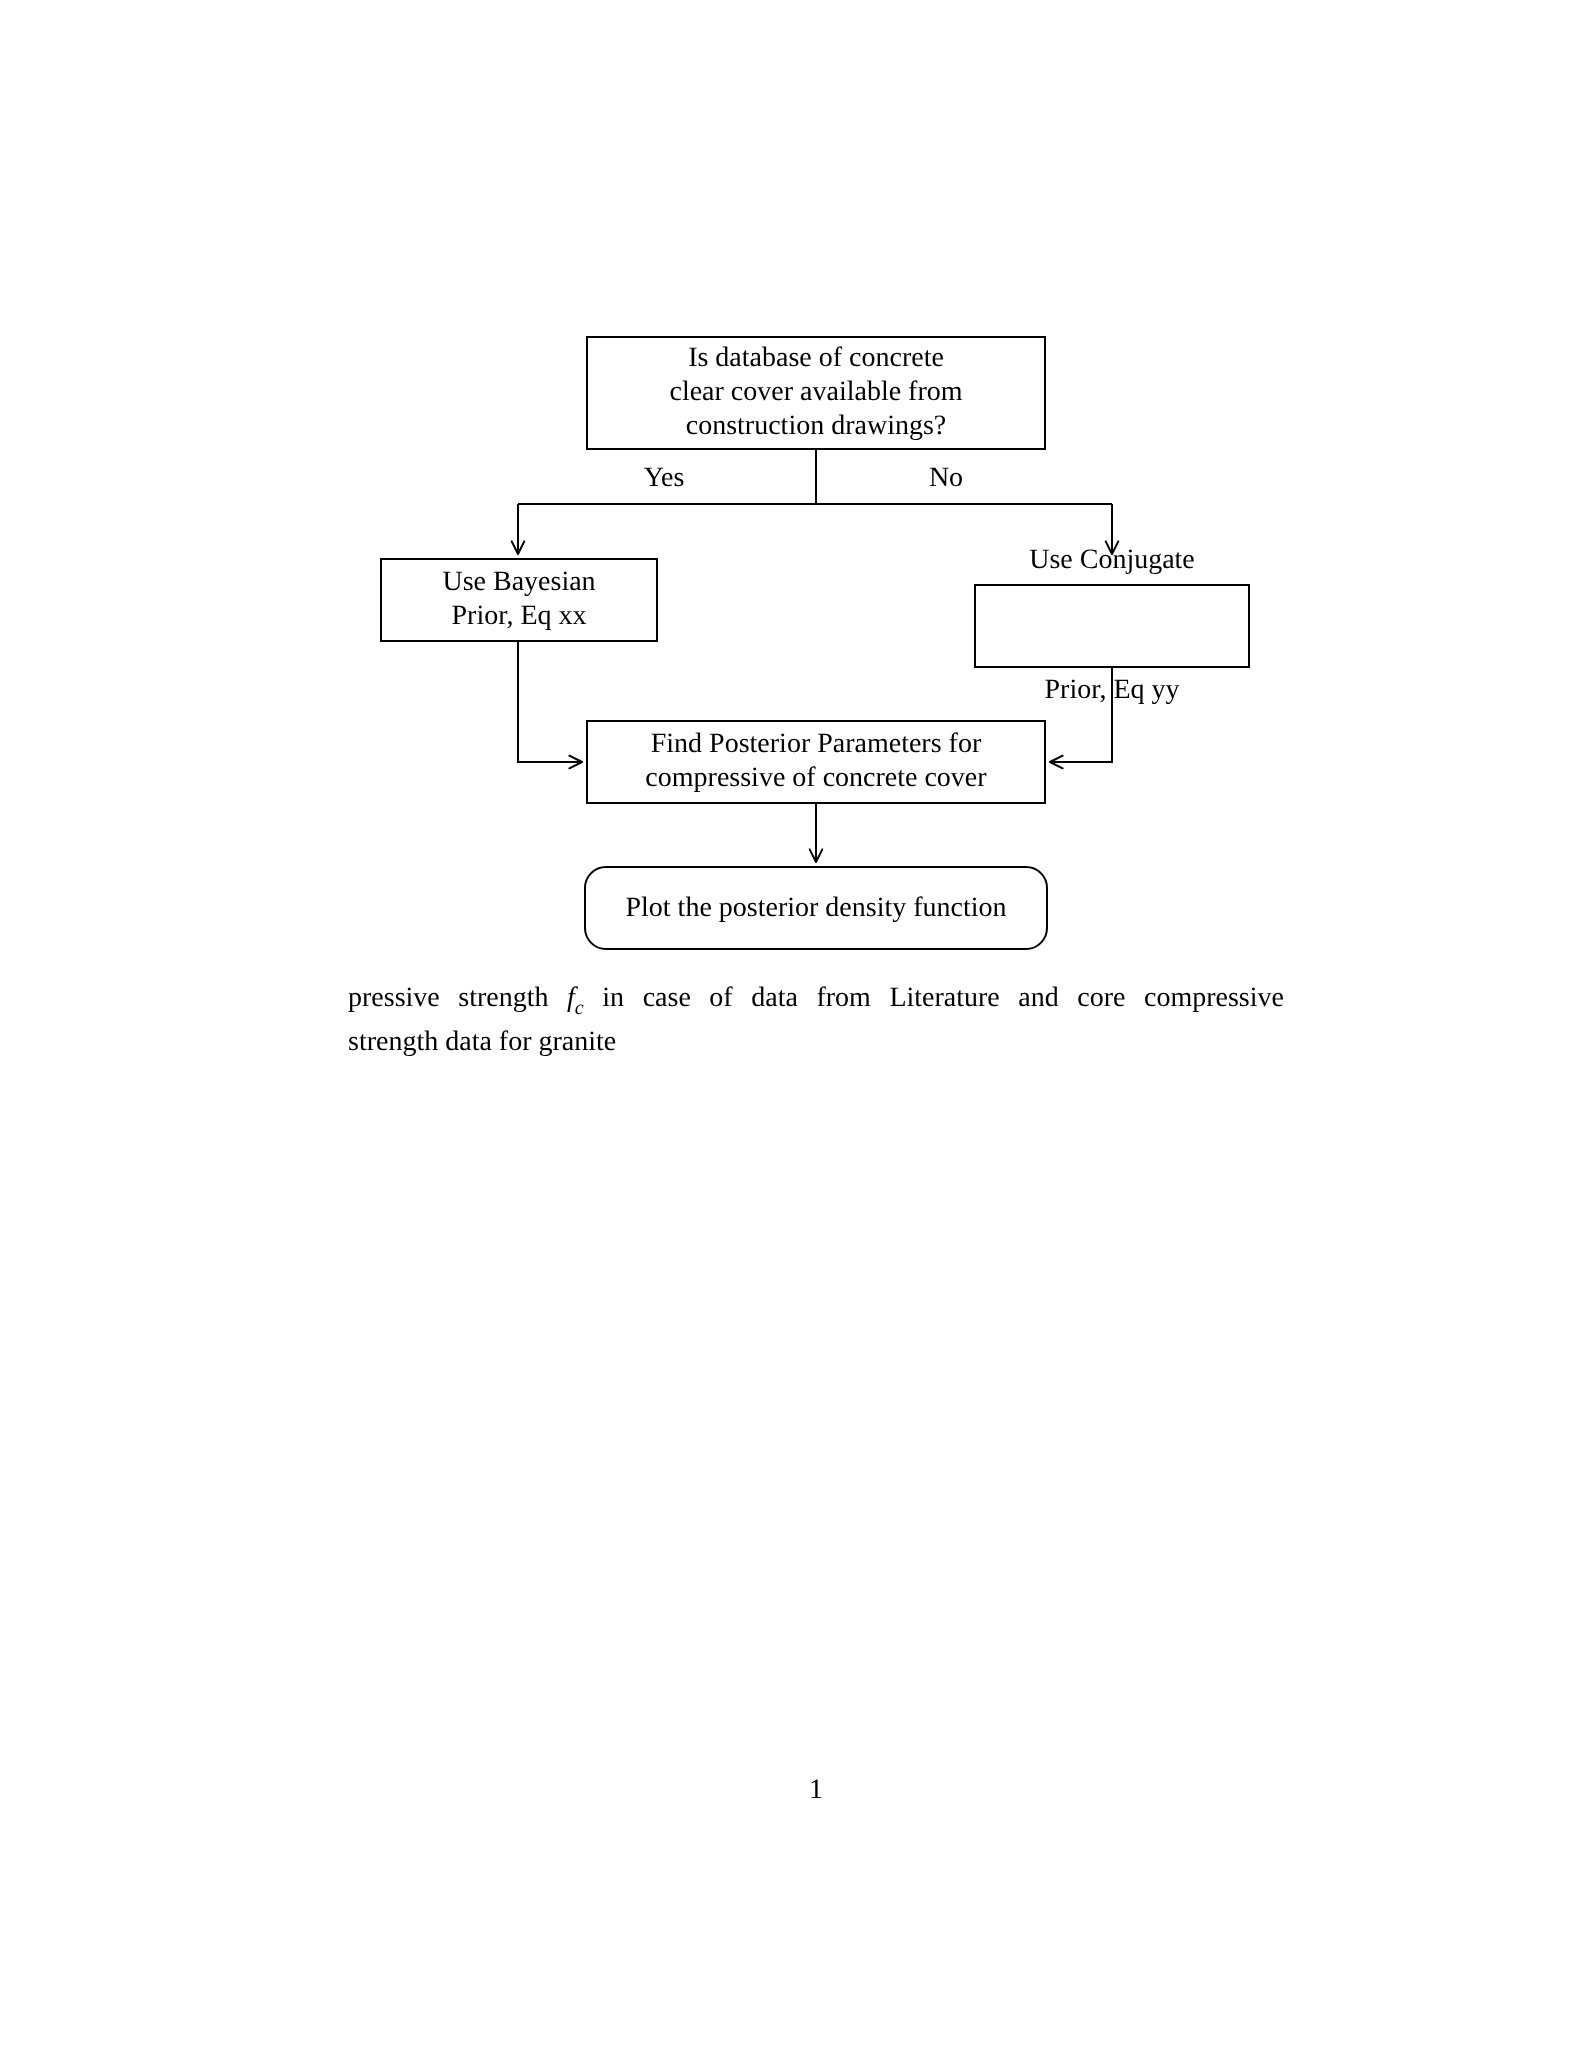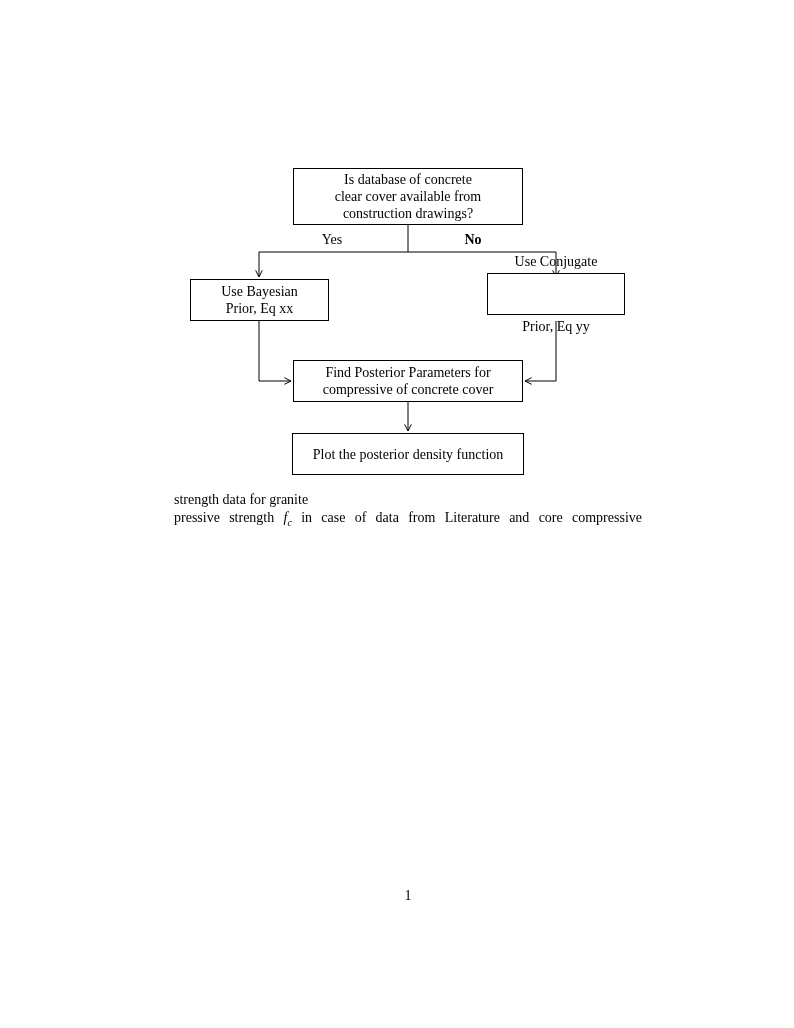--- a/index.html
+++ b/index.html
@@ -79,43 +79,43 @@
     <path d="M397,402 L397,431" stroke="#000000" stroke-width="1" fill="none" marker-end="url(#arrow)"></path>
   </svg>
 
   <div class="node" style="left:282px; top:168px; width:230px; height:57px;">
     <div class="node-line">Is database of concrete</div>
     <div class="node-line">clear cover available from</div>
     <div class="node-line">construction drawings?</div>
   </div>
 
   <div class="branch-label" style="left:321px; top:231px;">Yes</div>
-  <div class="branch-label" style="left:462px; top:231px;font-weight:bold;">No</div>
+  <div class="branch-label" style="left:462px; top:231px;">No</div>
 
   <div class="node" style="left:179px; top:279px; width:139px; height:42px;">
     <div class="node-line">Use Bayesian</div>
     <div class="node-line">Prior, Eq xx</div>
   </div>
 
-  <div class="node" style="left:476px; top:273px; width:138px; height:42px;gap:48px;">
+  <div class="node" style="left:476px; top:292px; width:138px; height:42px;gap:48px;">
     <div class="node-line">Use Conjugate</div>
     <div class="node-line">Prior, Eq yy</div>
   </div>
 
   <div class="node" style="left:282px; top:360px; width:230px; height:42px;">
     <div class="node-line">Find Posterior Parameters for</div>
     <div class="node-line">compressive of concrete cover</div>
   </div>
 
-  <div class="node" style="left:281px; top:433px; width:232px; height:42px;">
+  <div class="node" style="left:281px; top:433px; width:232px; height:42px;border-radius:11px;">
     <div class="node-line">Plot the posterior density function</div>
   </div>
 
   <div class="caption">
-    <div class="cap-line">strength data for granite</div>
     <div class="cap-line cap-justify">
       <span>pressive strength </span><span class="math-italic">f</span><sub class="math-sub math-italic">c</sub><span> in case of data from Literature and core compressive</span>
     </div>
+    <div class="cap-line">strength data for granite</div>
   </div>
 
   <div class="page-number">1</div>
 
 </div>
 
 </body></html>

